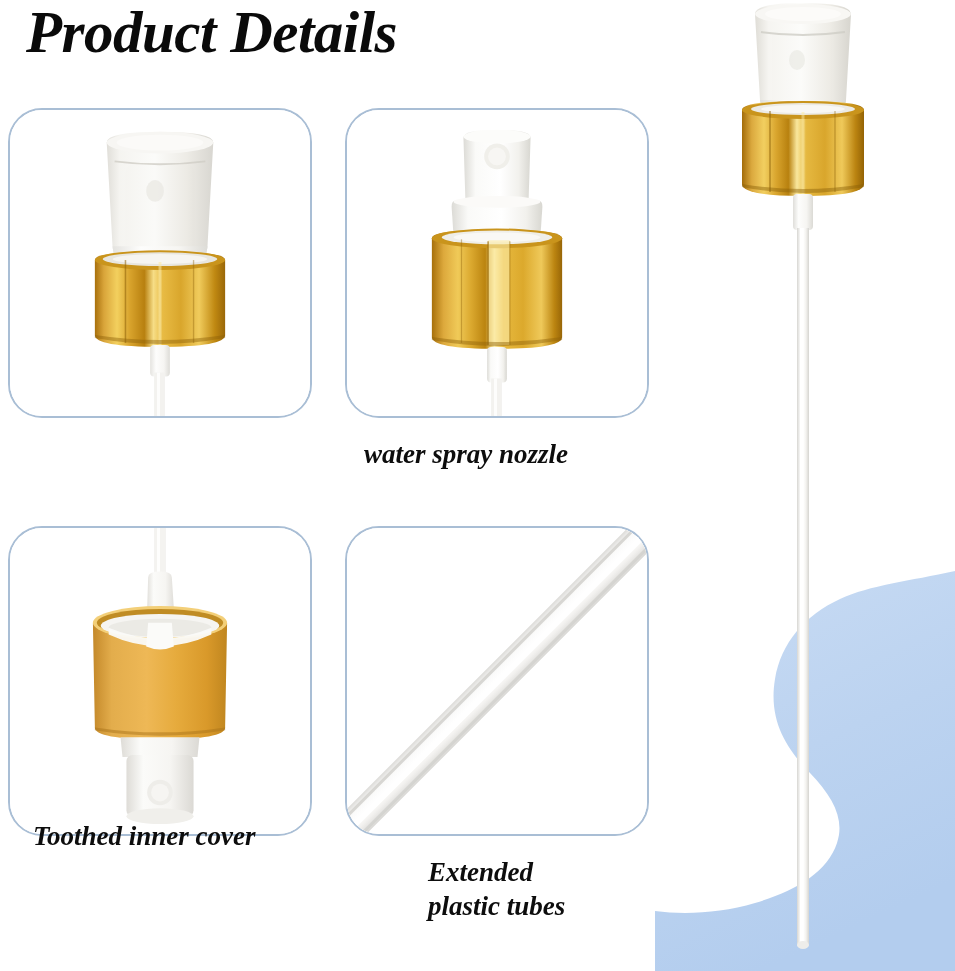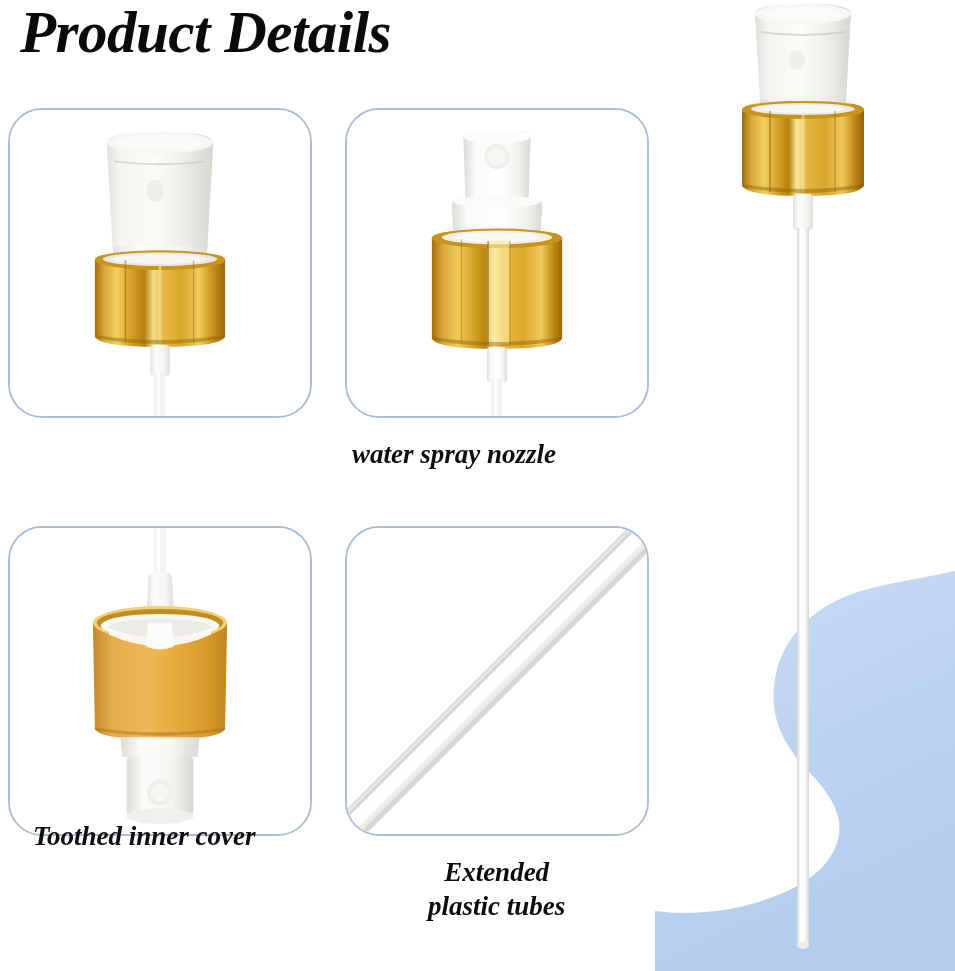--- a/index.html
+++ b/index.html
@@ -22,21 +22,21 @@
     right: 0;
     bottom: 0;
     width: 300px;
     height: 420px;
     pointer-events: none;
   }
 
   
   .page-title {
     position: absolute;
-    left: 20px;
+    left: 26px;
     top: 2px;
     font-size: 59px;
     font-weight: bold;
     font-style: italic;
     color: #0a0a0a;
     letter-spacing: -0.5px;
     white-space: nowrap;
     line-height: 1.05;
   }
 
@@ -60,23 +60,23 @@
   .caption {
     position: absolute;
     font-size: 27px;
     font-style: italic;
     font-weight: bold;
     color: #0d0d0d;
     line-height: 1.26;
     white-space: pre-line;
   }
   .cap-1 { left: 62px;  top: 437px; }
-  .cap-2 { left: 352px; top: 437px; }
+  .cap-2 { left: 364px; top: 437px; }
   .cap-3 { left: 13px;  top: 819px; margin-left: 20px; }
-  .cap-4 { left: 428px; top: 855px; text-align: center; }
+  .cap-4 { left: 428px; top: 855px; text-align: left; }
 
   
   .hero {
     position: absolute;
     left: 700px;
     top: 0;
     width: 255px;
     height: 960px;
   }
   .hero svg { display: block; width: 100%; height: 100%; }

